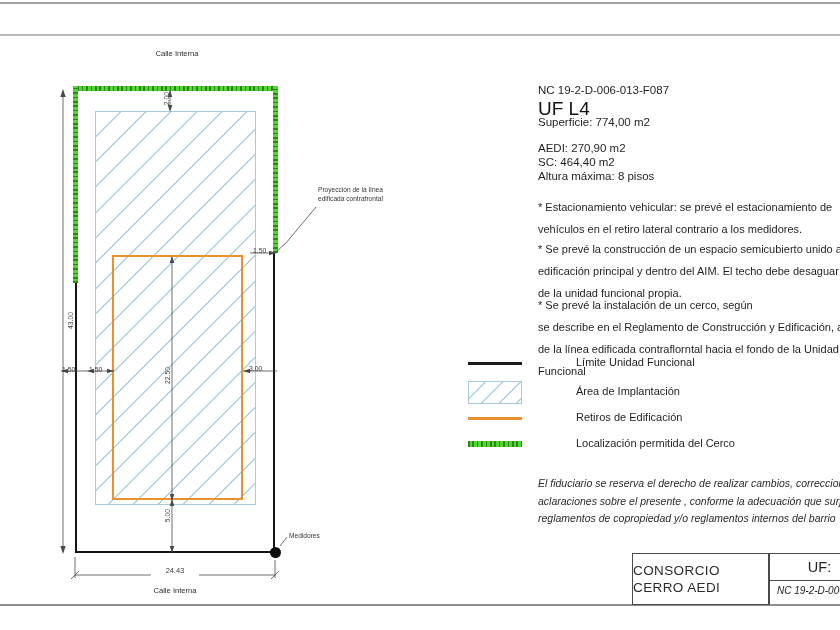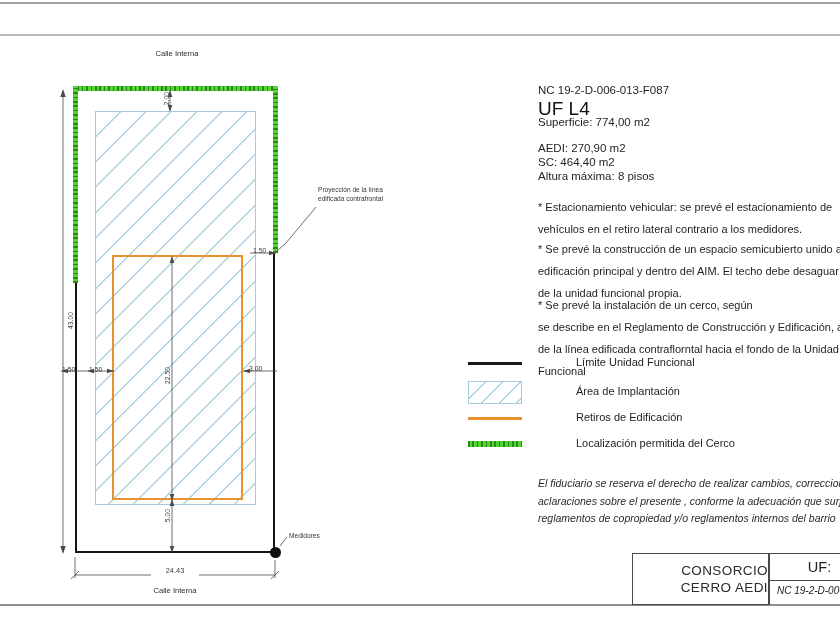--- a/index.html
+++ b/index.html
@@ -30,21 +30,21 @@
   .info-title{position:absolute;left:538px;top:58px;font-size:19px;color:#111;margin-top:40px;}
   .info-line{position:absolute;left:538px;font-size:11.5px;color:#1f1f1f;white-space:nowrap;}
   .para{position:absolute;left:538px;font-size:11px;line-height:14px;color:#1f1f1f;}
   .para div{white-space:nowrap;margin-top:8px;}
   .legend-label{position:absolute;left:556px;font-size:11px;color:#1f1f1f;white-space:nowrap;margin-left:20px;}
   .disclaimer{position:absolute;left:538px;top:475px;font-size:10.5px;font-style:italic;
     line-height:17.5px;color:#2a2a2a;}
   .disclaimer div{white-space:nowrap;}
   
   .tb-left{position:absolute;left:632px;top:553px;width:137px;height:52px;
-    border:1px solid #4a4a4a;box-sizing:border-box;text-align:right;
+    border:1px solid #4a4a4a;box-sizing:border-box;text-align:left;
     font-size:13.5px;color:#2b2b2b;letter-spacing:.4px;padding-top:8px;line-height:17px;}
   .tb-right{position:absolute;left:769px;top:553px;width:101px;height:52px;
     border-top:1px solid #4a4a4a;border-left:1px solid #4a4a4a;box-sizing:border-box;}
   .tb-uf{position:absolute;left:769px;top:559px;width:101px;text-align:center;
     font-size:14.5px;color:#222;}
   .tb-divider{position:absolute;left:769px;top:580px;width:101px;height:1px;background:#4a4a4a;}
   .tb-nc{position:absolute;left:777px;top:585px;font-size:10px;font-style:italic;
     color:#222;white-space:nowrap;}
 </style>
 </head>

